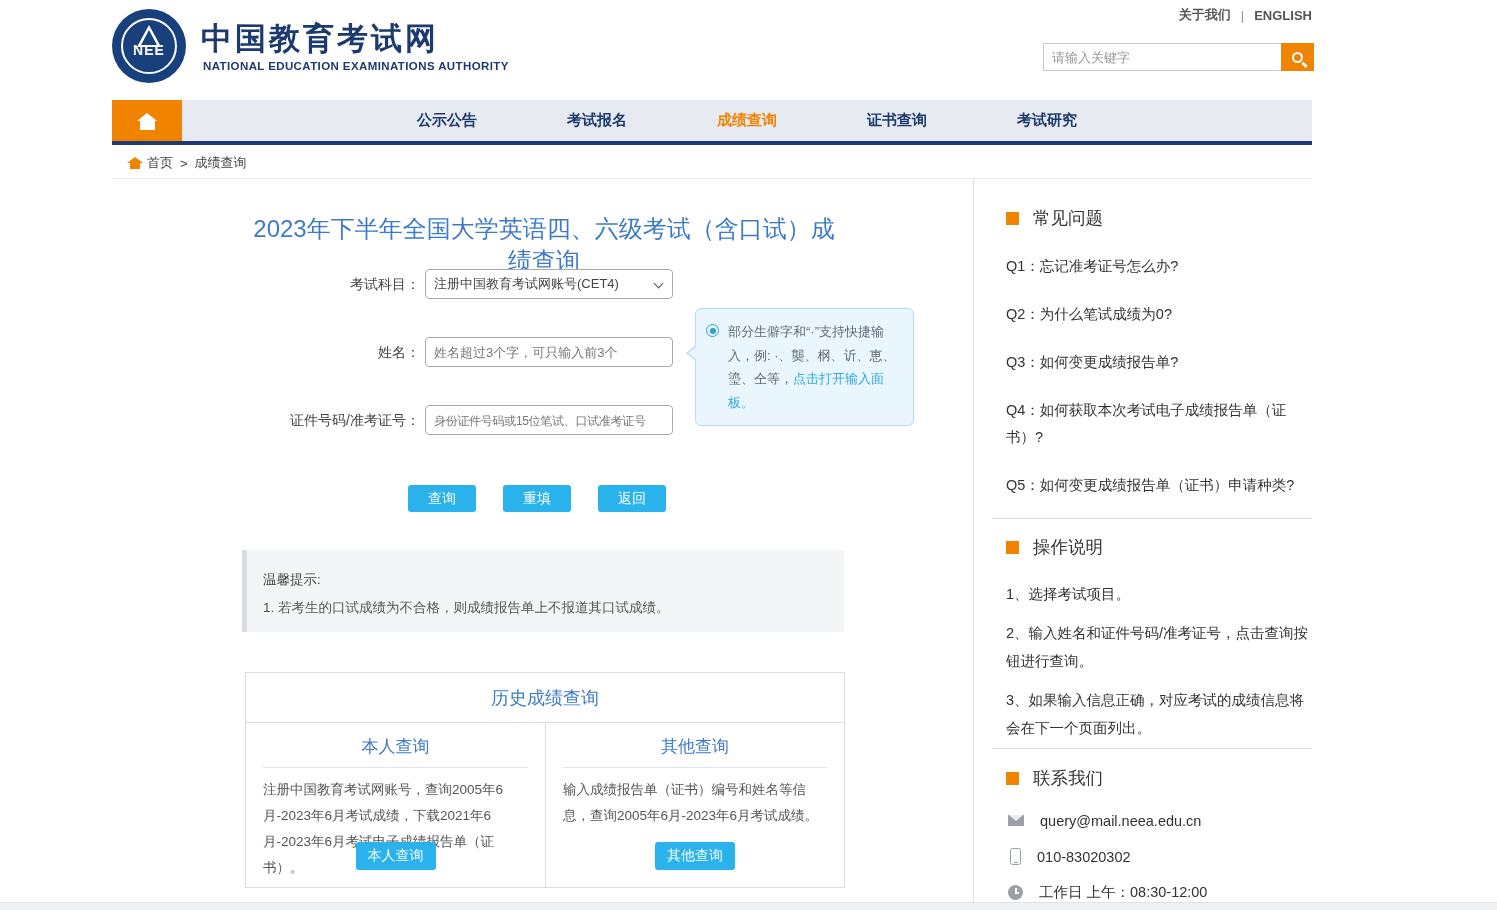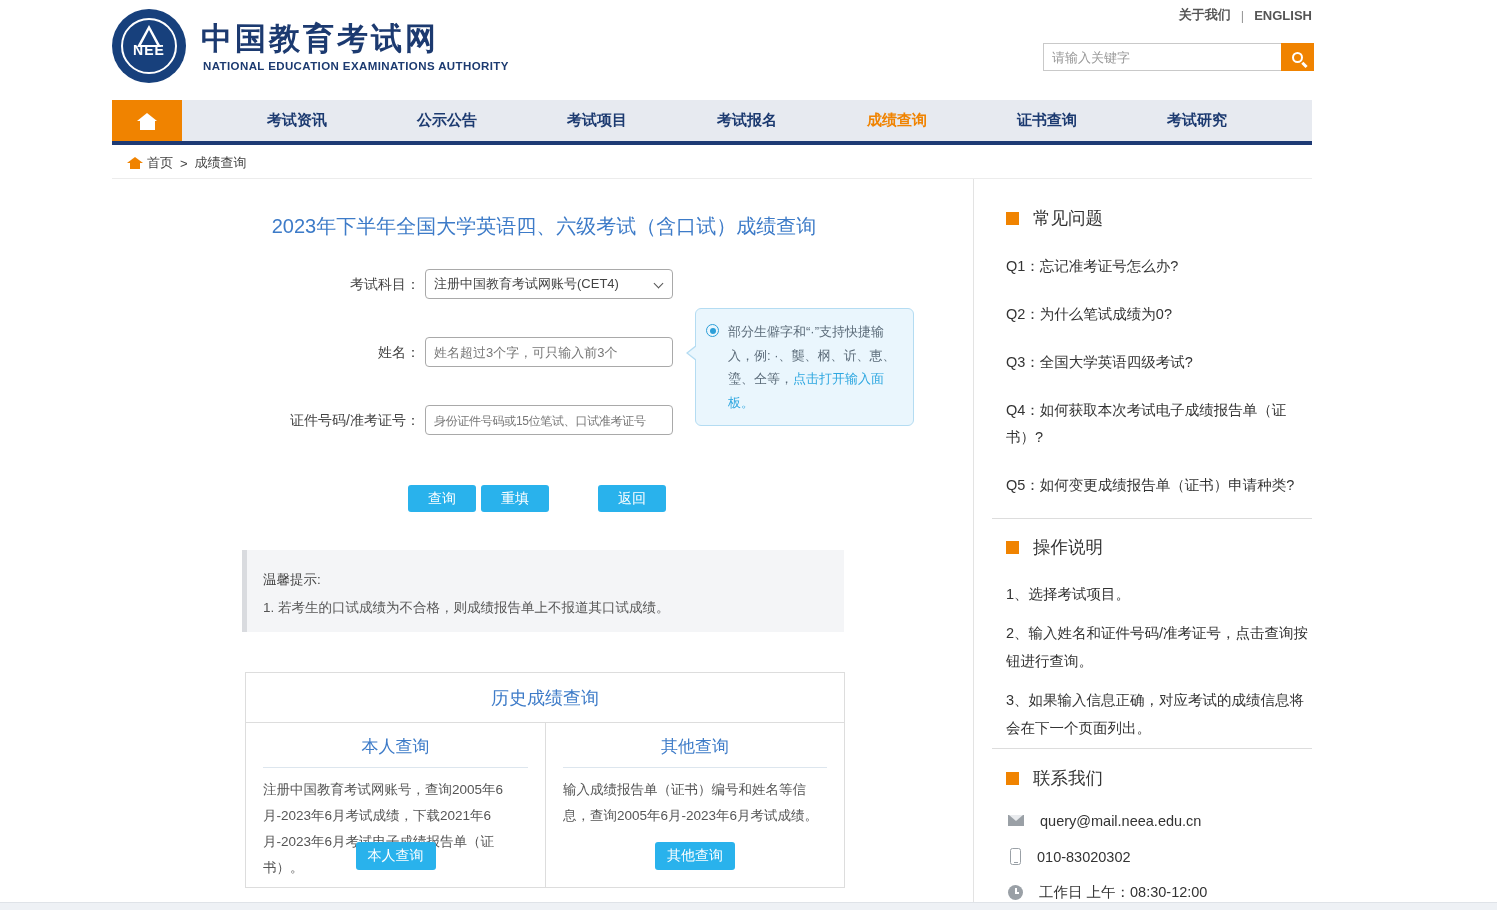--- a/index.html
+++ b/index.html
@@ -57,21 +57,21 @@
   .crumb a { color:#444; text-decoration:none; cursor:pointer; }
   .house-sm { position:relative; width:10px; height:6px; background:#f08300; margin-top:6px; }
   .house-sm::before { content:""; position:absolute; top:-6px; left:-3px; width:0; height:0;
                    border-left:8px solid transparent; border-right:8px solid transparent;
                    border-bottom:6px solid #f08300; }
   .crumb-line { position:absolute; left:112px; top:178px; width:1200px; height:1px; background:#ececec; }
   .v-divider { position:absolute; left:973px; top:179px; width:1px; height:724px; background:#e3e3e3; }
 
   
   .main-title { position:absolute; left:242px; top:213px; width:604px; text-align:center;
-                font-size:20px; color:#3d7bc8; }
+                font-size:24px; color:#3d7bc8; }
   .form-label { position:absolute; width:175px; text-align:right; font-size:14px; color:#444; left:245px; }
   .f-input { position:absolute; left:425px; width:248px; height:30px; border:1px solid #a9a9a9;
              border-radius:4px; font-size:13px; padding:0 8px; color:#333; outline:none; background:#fff; }
   .f-input::placeholder { color:#777; }
   .f-input.small::placeholder { font-size:12px; letter-spacing:-0.3px; }
   .select-box { position:absolute; left:425px; top:269px; width:248px; height:30px;
                 border:1px solid #a9a9a9; border-radius:4px; background:#fff; cursor:pointer;
                 display:flex; align-items:center; padding:0 8px; font-size:13px; color:#444; }
   .select-caret { position:absolute; right:10px; top:10px; width:7px; height:7px;
                   border-right:1.5px solid #555; border-bottom:1.5px solid #555; transform:rotate(45deg); }
@@ -161,23 +161,21 @@
     <span class="mag"></span>
   </button>
 </div>
 
 <div class="nav">
   <div class="nav-bg">
     <div class="nav-home">
       <span class="house"></span>
     </div>
     <div class="nav-items">
-      <div class="nav-item">考试资讯</div>
       <div class="nav-item">公示公告</div>
-      <div class="nav-item">考试项目</div>
       <div class="nav-item">考试报名</div>
       <div class="nav-item active">成绩查询</div>
       <div class="nav-item">证书查询</div>
       <div class="nav-item">考试研究</div>
     </div>
   </div>
   <div class="nav-underline"></div>
 </div>
 
 <div class="crumb">
@@ -202,21 +200,21 @@
 
 <div class="tip">
   <span class="tip-radio"></span>
   <span>部分生僻字和“·”支持快捷输入，例: ·、龑、㭎、䜣、恵、瑬、仝等，</span><span class="tip-link">点击打开输入面板。</span>
 </div>
 
 <div class="form-label" style="top:412px">证件号码/准考证号：</div>
 <input class="f-input small" style="top: 405px;" placeholder="身份证件号码或15位笔试、口试准考证号">
 
 <button class="btn-cyan btn-row" style="left:408px">查询</button>
-<button class="btn-cyan btn-row" style="left:481px">重填</button>
+<button class="btn-cyan btn-row" style="left:503px">重填</button>
 <button class="btn-cyan btn-row" style="left:598px">返回</button>
 
 <div class="notice">
   <div class="notice-title">温馨提示:</div>
   <div class="notice-item">1. 若考生的口试成绩为不合格，则成绩报告单上不报道其口试成绩。</div>
 </div>
 
 <div class="history">
   <div class="history-head">历史成绩查询</div>
   <div class="history-cols">
@@ -233,21 +231,21 @@
   </div>
 </div>
 
 <div class="side-title" style="top:206px">
   <span class="bullet"></span>
   <span>常见问题</span>
 </div>
 <div class="faq-list">
   <div class="faq-item">Q1：忘记准考证号怎么办?</div>
   <div class="faq-item">Q2：为什么笔试成绩为0?</div>
-  <div class="faq-item">Q3：全国大学英语四级考试?</div>
+  <div class="faq-item">Q3：如何变更成绩报告单?</div>
   <div class="faq-item">Q4：如何获取本次考试电子成绩报告单（证书）?</div>
   <div class="faq-item">Q5：如何变更成绩报告单（证书）申请种类?</div>
 </div>
 
 <div class="side-divider" style="top:518px"></div>
 
 <div class="side-title" style="top:535px">
   <span class="bullet"></span>
   <span>操作说明</span>
 </div>

